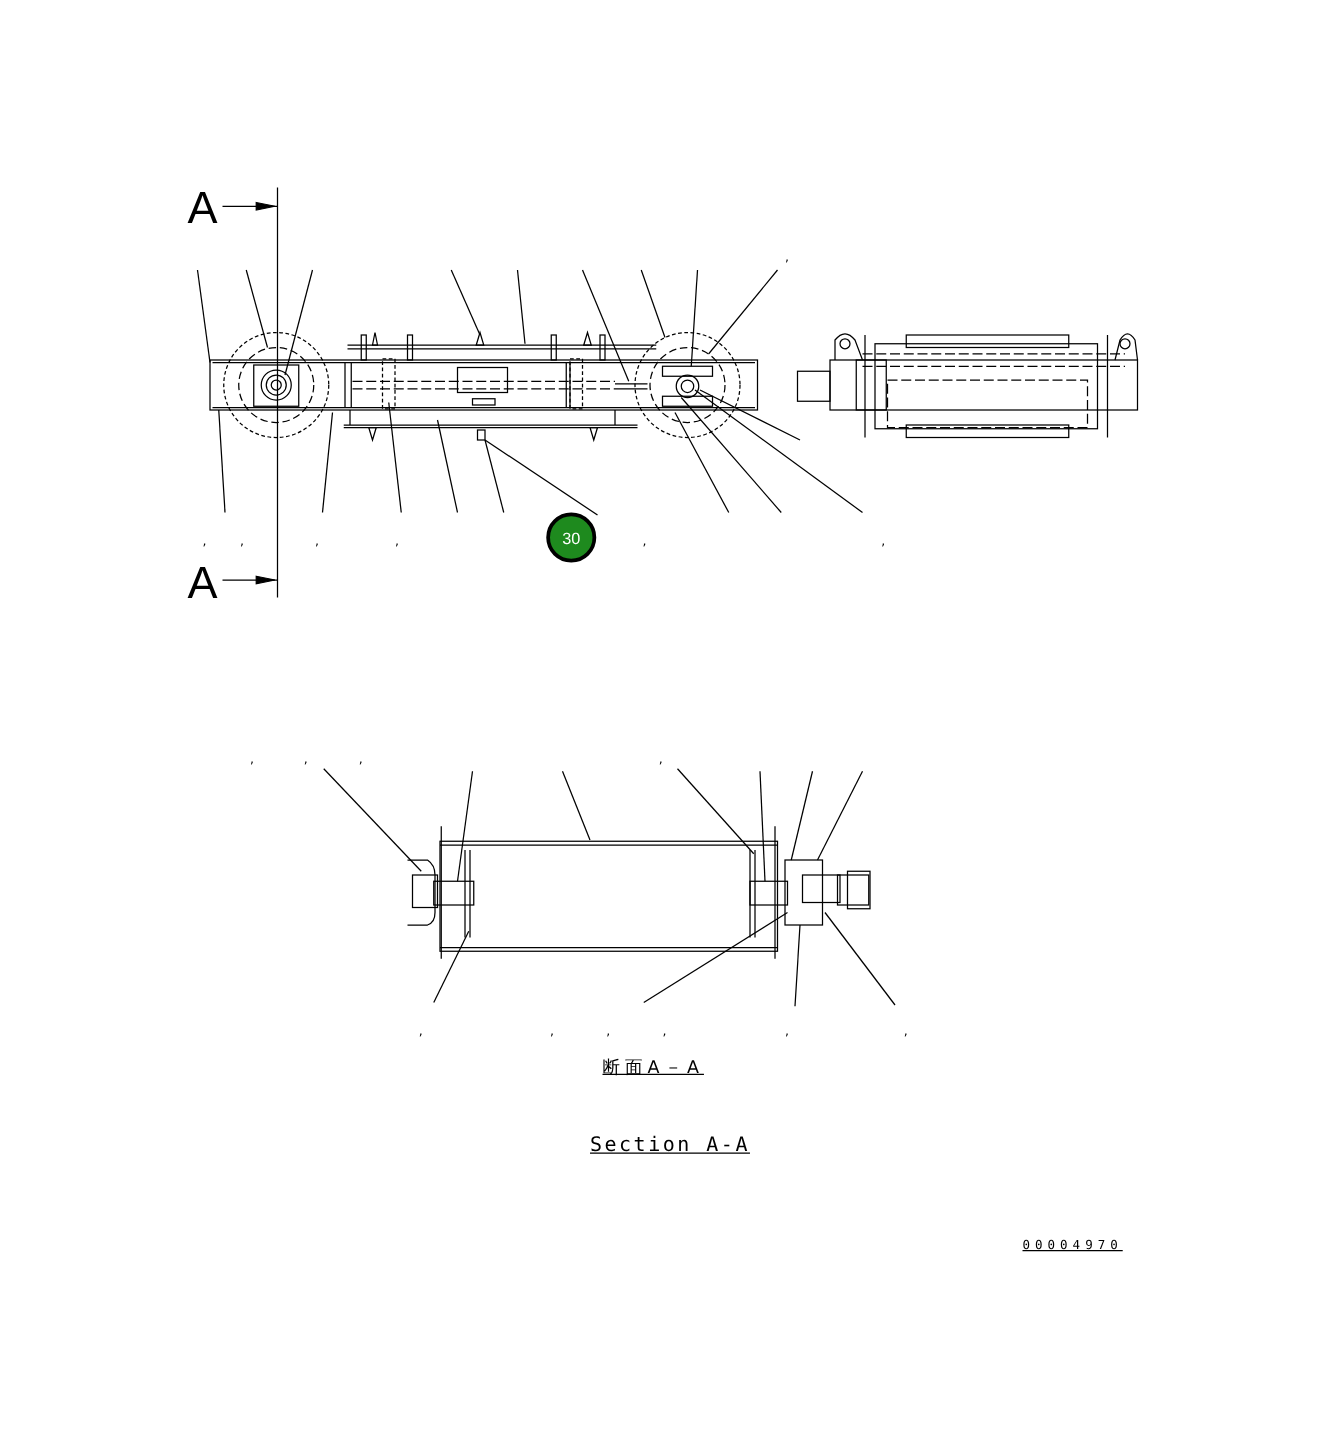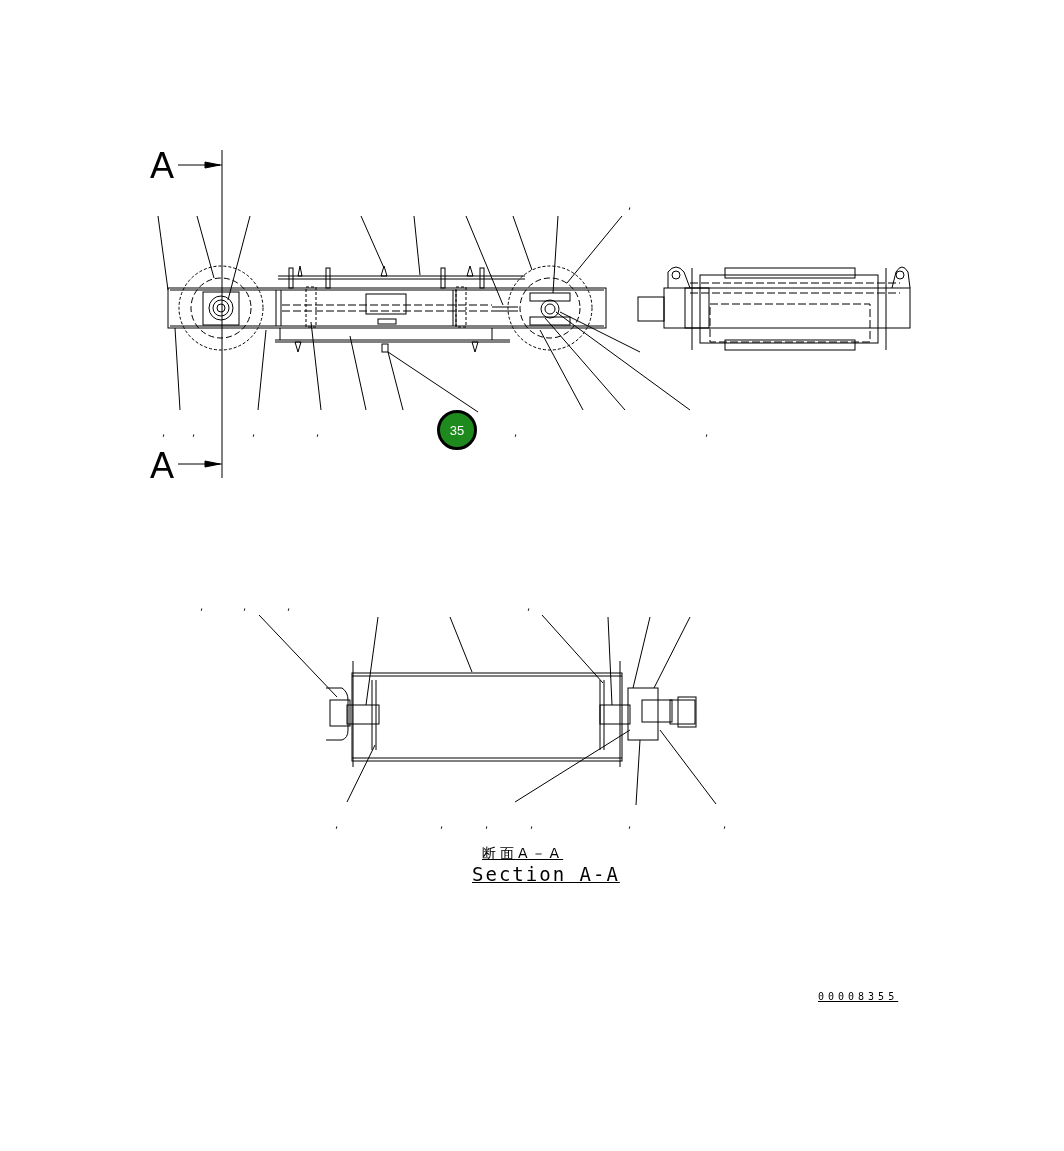--- a/index.html
+++ b/index.html
@@ -1,20 +1,20 @@
 <!DOCTYPE html>
 <html><head>
 <meta charset="utf-8">
 <style>
   html,body{margin:0;padding:0;background:#fff;}
   body{width:1064px;height:1151px;position:relative;overflow:hidden;font-family:"DejaVu Sans Mono",monospace;}
   svg{position:absolute;left:0;top:0;}
   .txt{position:absolute;color:#000;white-space:pre;text-decoration:underline;}
   .section-jp{left:482px;top:845px;font-size:14px;letter-spacing:4px;font-family:"DejaVu Sans",sans-serif;}
-  .section-en{left:472px;top:863px;font-size:19px;letter-spacing:2px;}
+  .section-en{left:472px;top:906px;font-size:16px;letter-spacing:2px;}
   .drawing-no{left:818px;top:991px;font-size:10px;letter-spacing:4px;}
   .callout{position:absolute;left:437px;top:410px;width:34px;height:34px;border:3px solid #000;border-radius:50%;display:flex;align-items:center;justify-content:center;font-family:"Liberation Sans",sans-serif;font-size:13px;color:#fff;cursor:pointer;}
   .sec-letter{position:absolute;font-family:"Liberation Sans",sans-serif;font-size:36px;font-weight:200;color:#000;}
 </style>
 </head>
 <body>
 
 <svg width="1064" height="1151" viewBox="0 0 1064 1151" fill="none" stroke="#000" stroke-width="1">
 
   <g>
@@ -167,18 +167,18 @@
     <text x="530" y="828">,</text>
       <text x="628" y="828">,</text>
       <text x="723" y="828">,</text>
   </g>
 </svg>
 
 <div class="sec-letter" style="left:150px;top:145px;">A</div>
 <div class="sec-letter" style="left:150px;top:445px;">A</div>
 
 <div class="callout" style="background:#1e8a1e;">
-  <span>35</span>
+  <span>30</span>
 </div>
 
 <div class="txt section-jp">断面A－A</div>
 <div class="txt section-en">Section A-A</div>
-<div class="txt drawing-no">00008355</div>
+<div class="txt drawing-no">00004970</div>
 
 </body></html>

